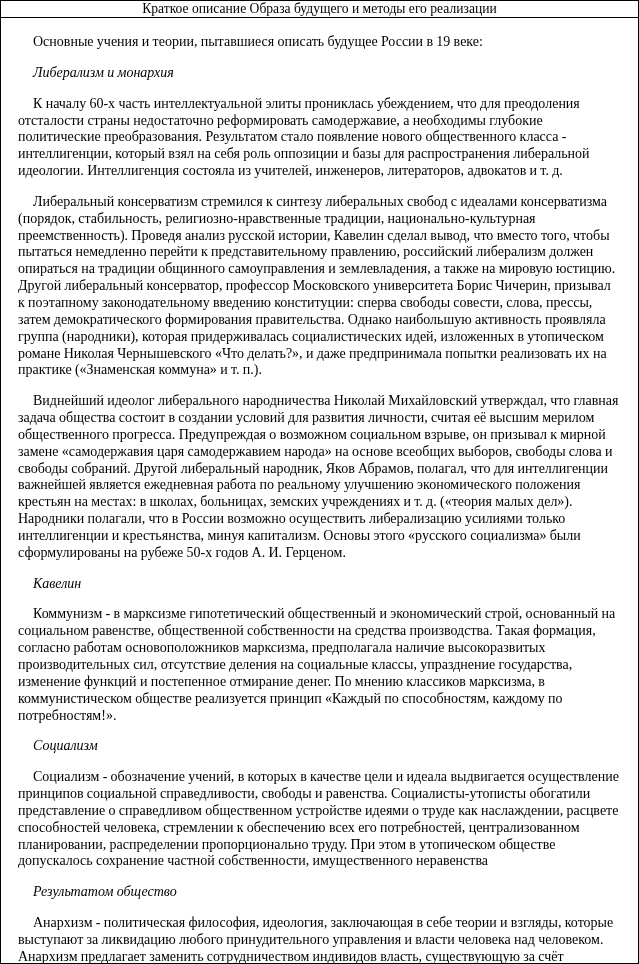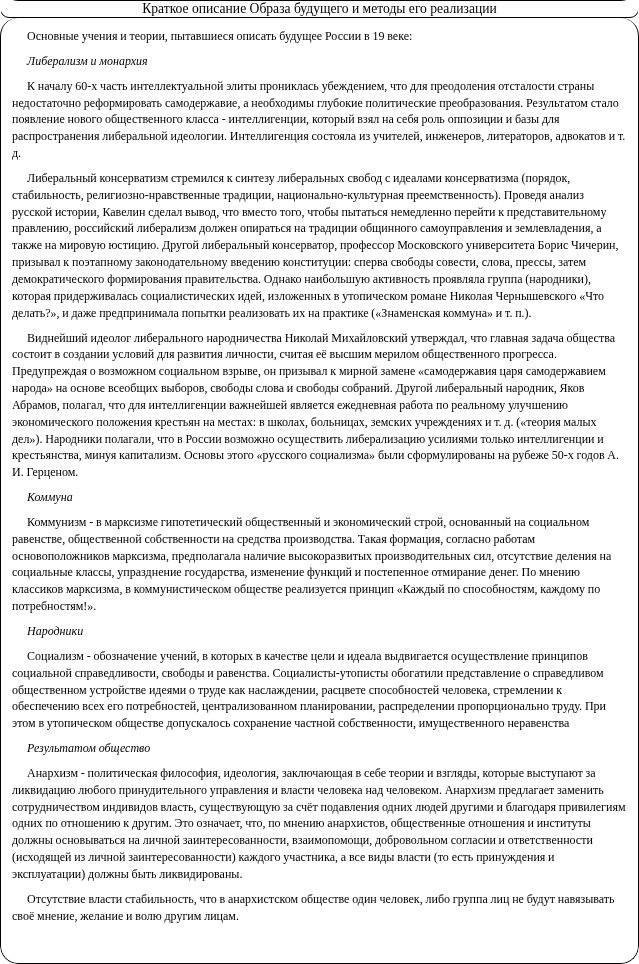--- a/index.html
+++ b/index.html
@@ -1,15 +1,15 @@
 <!DOCTYPE html>
 <html lang="ru"><head>
 <meta charset="utf-8">
 <style>
-  * { box-sizing: border-box; border-radius: 18px; }
+  * { box-sizing: border-box; }
   html, body {
     margin: 0;
     padding: 0;
     background: #ffffff;
   }
   .doc {
     width: 639px;
     height: 964px;
     background: #ffffff;
     color: #000000;
@@ -28,22 +28,22 @@
   }
   .body-row {
     width: 639px;
     height: 946px;
     border: 1px solid #000000;
     border-top: none;
     padding: 2px 4px 0 3px;
     overflow: hidden;
   }
   .para {
-    margin: 8px;
-    font-size: 12px;
+    margin: 14px;
+    font-size: 14px;
     line-height: 16.85px;
     text-indent: 15px;
     text-align: left;
     word-spacing: -0.2px;
     font-family: Liberation Serif, serif;
   }
   .heading {
     font-style: italic;
   }
 </style>
@@ -51,21 +51,21 @@
 <body>
 
 <div class="doc">
   <div class="title-row">Краткое описание Образа будущего и методы его реализации</div>
   <div class="body-row">
     <p class="para">Основные учения и теории, пытавшиеся описать будущее России в 19 веке:</p>
     <p class="para heading">Либерализм и монархия</p>
     <p class="para">К началу 60-х часть интеллектуальной элиты прониклась убеждением, что для преодоления отсталости страны недостаточно реформировать самодержавие, а необходимы глубокие политические преобразования. Результатом стало появление нового общественного класса - интеллигенции, который взял на себя роль оппозиции и базы для распространения либеральной идеологии. Интеллигенция состояла из учителей, инженеров, литераторов, адвокатов и т. д.</p>
     <p class="para">Либеральный консерватизм стремился к синтезу либеральных свобод с идеалами консерватизма (порядок, стабильность, религиозно-нравственные традиции, национально-культурная преемственность). Проведя анализ русской истории, Кавелин сделал вывод, что вместо того, чтобы пытаться немедленно перейти к представительному правлению, российский либерализм должен опираться на традиции общинного самоуправления и землевладения, а также на мировую юстицию. Другой либеральный консерватор, профессор Московского университета Борис Чичерин, призывал к поэтапному законодательному введению конституции: сперва свободы совести, слова, прессы, затем демократического формирования правительства. Однако наибольшую активность проявляла группа (народники), которая придерживалась социалистических идей, изложенных в утопическом романе Николая Чернышевского «Что делать?», и даже предпринимала попытки реализовать их на практике («Знаменская коммуна» и т. п.).</p>
     <p class="para">Виднейший идеолог либерального народничества Николай Михайловский утверждал, что главная задача общества состоит в создании условий для развития личности, считая её высшим мерилом общественного прогресса. Предупреждая о возможном социальном взрыве, он призывал к мирной замене «самодержавия царя самодержавием народа» на основе всеобщих выборов, свободы слова и свободы собраний. Другой либеральный народник, Яков Абрамов, полагал, что для интеллигенции важнейшей является ежедневная работа по реальному улучшению экономического положения крестьян на местах: в школах, больницах, земских учреждениях и т. д. («теория малых дел»). Народники полагали, что в России возможно осуществить либерализацию усилиями только интеллигенции и крестьянства, минуя капитализм. Основы этого «русского социализма» были сформулированы на рубеже 50-х годов А. И. Герценом.</p>
-    <p class="para heading">Коммуна</p>
+    <p class="para heading">Кавелин</p>
     <p class="para">Коммунизм - в марксизме гипотетический общественный и экономический строй, основанный на социальном равенстве, общественной собственности на средства производства. Такая формация, согласно работам основоположников марксизма, предполагала наличие высокоразвитых производительных сил, отсутствие деления на социальные классы, упразднение государства, изменение функций и постепенное отмирание денег. По мнению классиков марксизма, в коммунистическом обществе реализуется принцип «Каждый по способностям, каждому по потребностям!».</p>
-    <p class="para heading">Народники</p>
+    <p class="para heading">Социализм</p>
     <p class="para">Социализм - обозначение учений, в которых в качестве цели и идеала выдвигается осуществление принципов социальной справедливости, свободы и равенства. Социалисты-утописты обогатили представление о справедливом общественном устройстве идеями о труде как наслаждении, расцвете способностей человека, стремлении к обеспечению всех его потребностей, централизованном планировании, распределении пропорционально труду. При этом в утопическом обществе допускалось сохранение частной собственности, имущественного неравенства</p>
     <p class="para heading">Результатом общество</p>
     <p class="para">Анархизм - политическая философия, идеология, заключающая в себе теории и взгляды, которые выступают за ликвидацию любого принудительного управления и власти человека над человеком. Анархизм предлагает заменить сотрудничеством индивидов власть, существующую за счёт подавления одних людей другими и благодаря привилегиям одних по отношению к другим. Это означает, что, по мнению анархистов, общественные отношения и институты должны основываться на личной заинтересованности, взаимопомощи, добровольном согласии и ответственности (исходящей из личной заинтересованности) каждого участника, а все виды власти (то есть принуждения и эксплуатации) должны быть ликвидированы.</p>
     <p class="para">Отсутствие власти стабильность, что в анархистском обществе один человек, либо группа лиц не будут навязывать своё мнение, желание и волю другим лицам.</p>
   </div>
 </div>
 
 </body></html>

